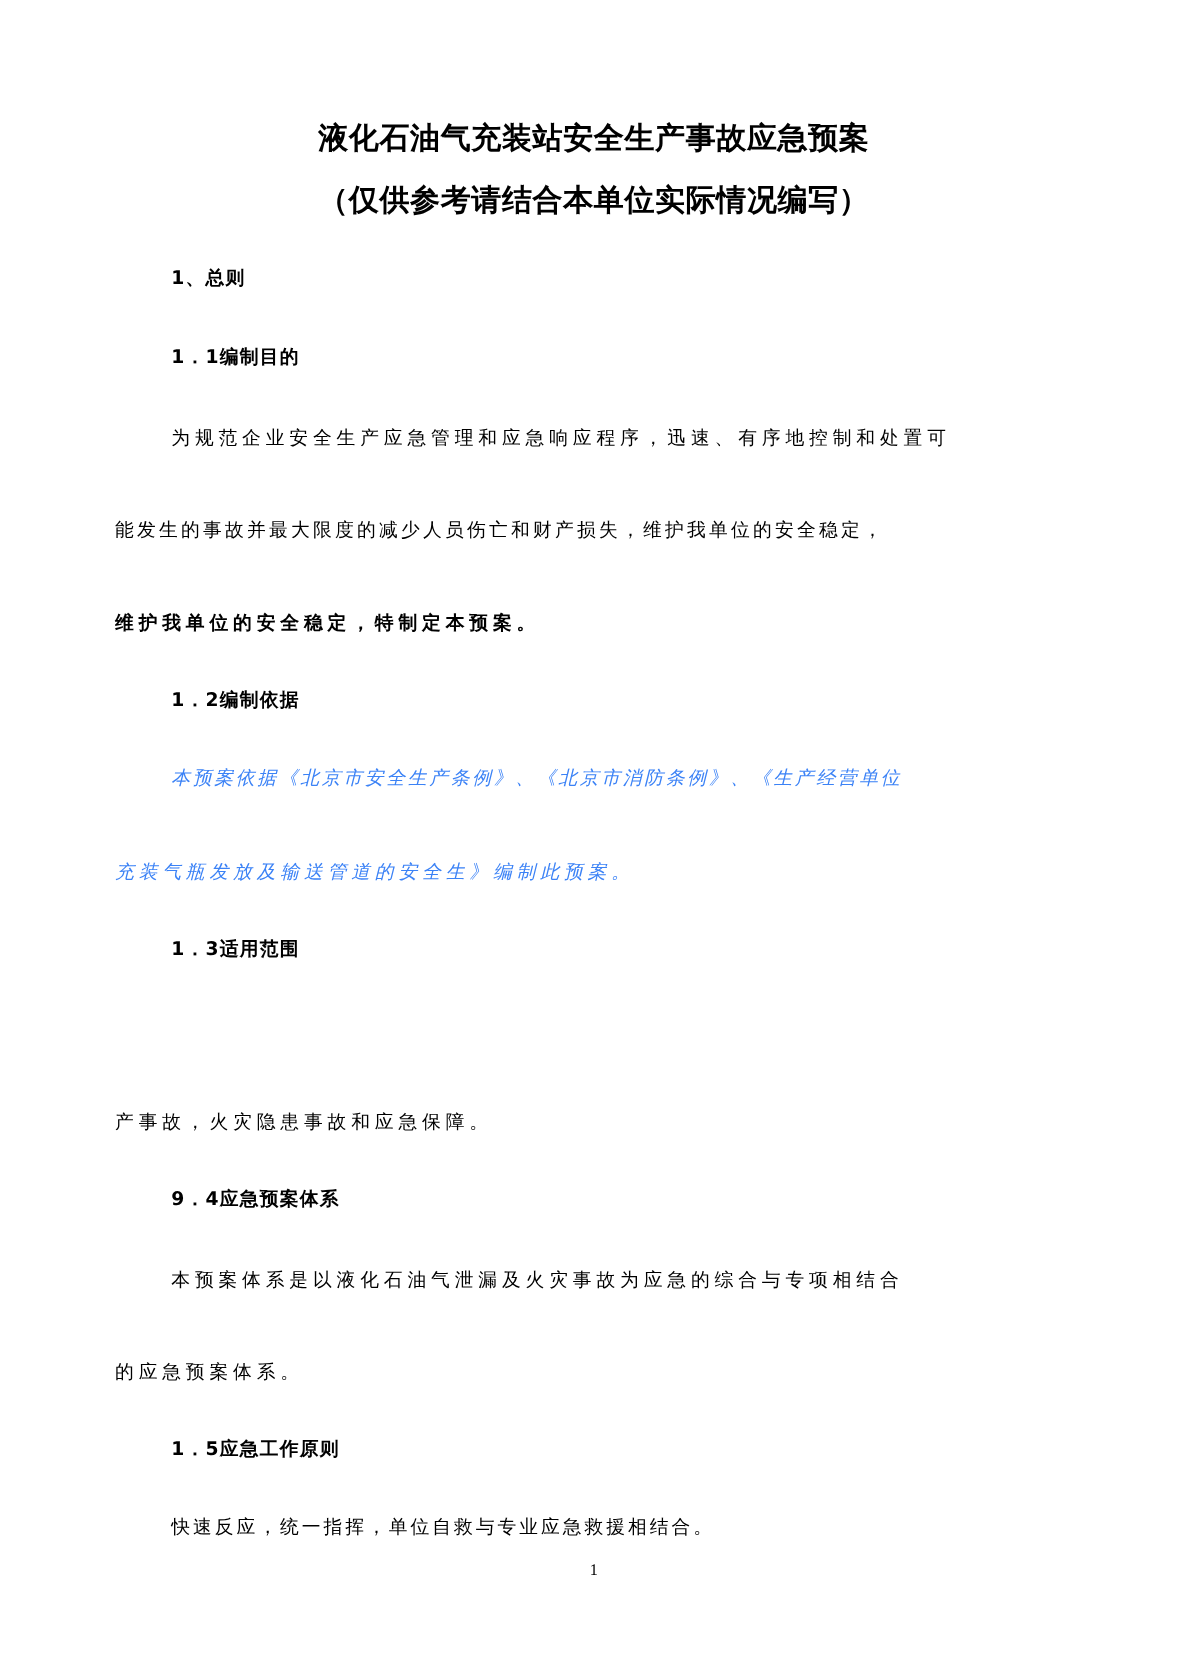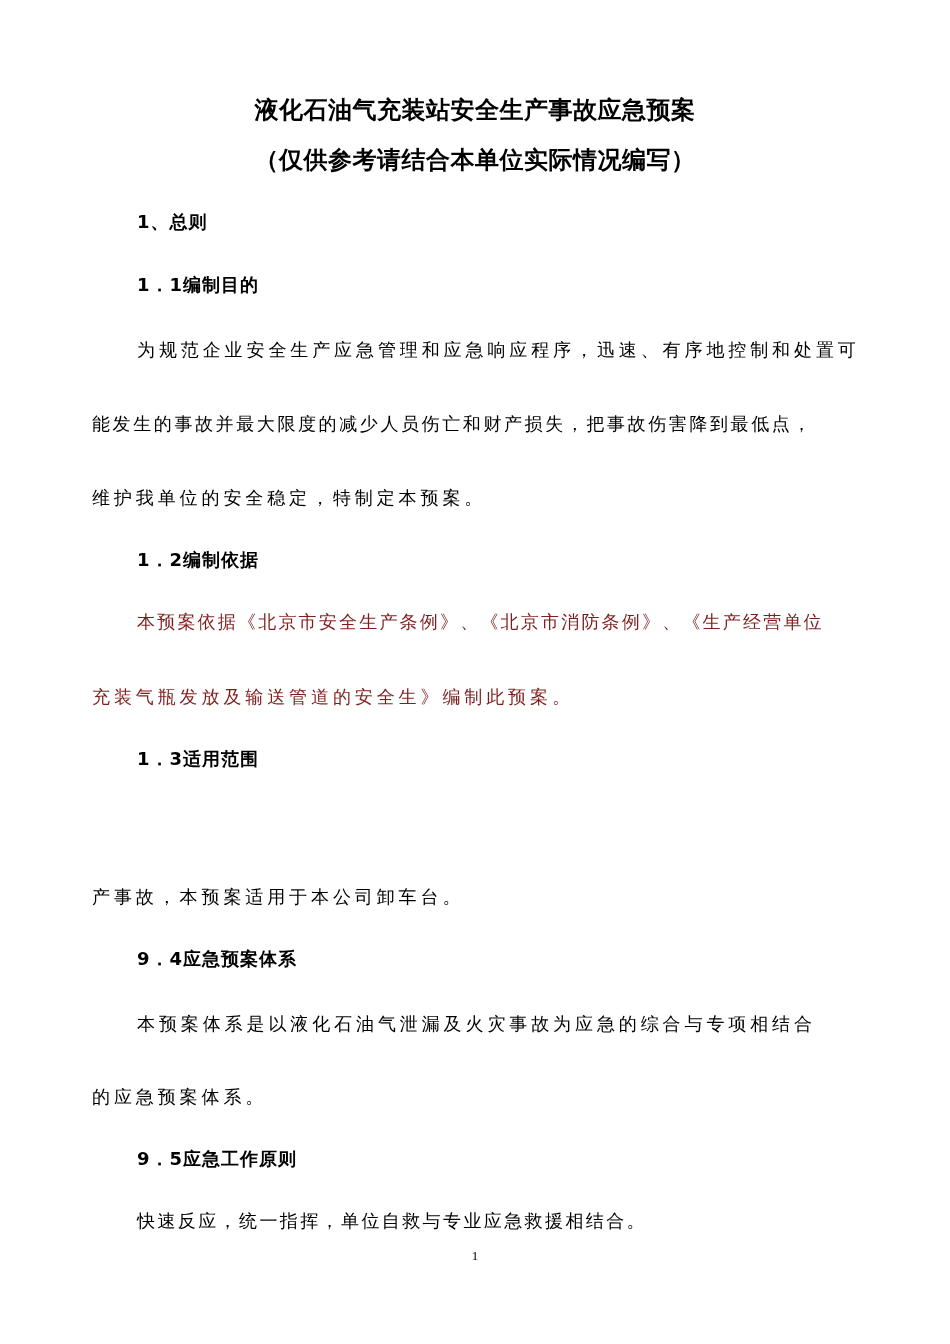--- a/index.html
+++ b/index.html
@@ -1,49 +1,49 @@
 <!DOCTYPE html>
 <html><head>
 <meta charset="utf-8">
 <style>
   html, body { margin: 0; padding: 0; background: #ffffff; }
   body { width: 950px; height: 1344px; position: relative; overflow: hidden;
          font-family: "DejaVu Sans", "Liberation Sans", sans-serif; color: #000; }
   .page { position: absolute; left: 0; top: 0; width: 790px; height: 1344px; background: #fff; }
-  .line { position: absolute; white-space: nowrap; font-size: 18px; line-height: 28px; }
+  .line { position: absolute; white-space: nowrap; font-size: 15px; line-height: 28px; }
   .title { left: 0; width: 950px; text-align: center; font-size: 24px; line-height: 32px; font-weight: bold; letter-spacing: 0.5px; }
   .heading { font-weight: bold; font-family: "DejaVu Sans", sans-serif; letter-spacing: 1px; }
   .body-text { letter-spacing: 3.9px; }
-  .blue { color: #7f1d1d; }
+  .blue { color: #3b82f6; font-style: italic; }
   .pagenum { position: absolute; left: 0; width: 950px; text-align: center; top: 1248px;
              font-size: 13px; font-family: "Liberation Serif", serif; color: #000; }
 </style>
 </head>
 <body>
 
 <div class="page">
 
   <div class="line title" style="top:94px;">液化石油气充装站安全生产事故应急预案</div>
   <div class="line title" style="top:144px;">（仅供参考请结合本单位实际情况编写）</div>
 
   <div class="line heading" style="left:137px; top:208px;">1、总则</div>
 
   <div class="line heading" style="left:137px; top:271px;">1．1编制目的</div>
   <div class="line body-text" style="left:137px; top:336px;">为规范企业安全生产应急管理和应急响应程序，迅速、有序地控制和处置可</div>
-  <div class="line body-text" style="left:92px; top:410px; letter-spacing:2.6px;">能发生的事故并最大限度的减少人员伤亡和财产损失，把事故伤害降到最低点，</div>
-  <div class="line body-text" style="left:92px; top:484px;">维护我单位的安全稳定，特制定本预案。</div>
+  <div class="line body-text" style="left:92px; top:410px; letter-spacing:2.6px;">能发生的事故并最大限度的减少人员伤亡和财产损失，维护我单位的安全稳定，</div>
+  <div class="line body-text" style="left:92px; top:484px;font-weight:bold;">维护我单位的安全稳定，特制定本预案。</div>
 
   <div class="line heading" style="left:137px; top:546px;">1．2编制依据</div>
   <div class="line body-text blue" style="left:137px; top:608px; letter-spacing:2.2px;">本预案依据《北京市安全生产条例》、《北京市消防条例》、《生产经营单位</div>
   <div class="line body-text blue" style="left:92px; top:683px;">充装气瓶发放及输送管道的安全生》编制此预案。</div>
 
   <div class="line heading" style="left:137px; top:745px;">1．3适用范围</div>
-  <div class="line body-text" style="left:92px; top:883px;">产事故，本预案适用于本公司卸车台。</div>
+  <div class="line body-text" style="left:92px; top:883px;">产事故，火灾隐患事故和应急保障。</div>
 
   <div class="line heading" style="left:137px; top:945px;">9．4应急预案体系</div>
   <div class="line body-text" style="left:137px; top:1010px;">本预案体系是以液化石油气泄漏及火灾事故为应急的综合与专项相结合</div>
   <div class="line body-text" style="left:92px; top:1083px;">的应急预案体系。</div>
 
-  <div class="line heading" style="left:137px; top:1145px;">9．5应急工作原则</div>
+  <div class="line heading" style="left:137px; top:1145px;">1．5应急工作原则</div>
   <div class="line body-text" style="left:137px; top:1207px; letter-spacing:2.4px;">快速反应，统一指挥，单位自救与专业应急救援相结合。</div>
 
   <div class="pagenum">1</div>
 </div>
 
 </body></html>

